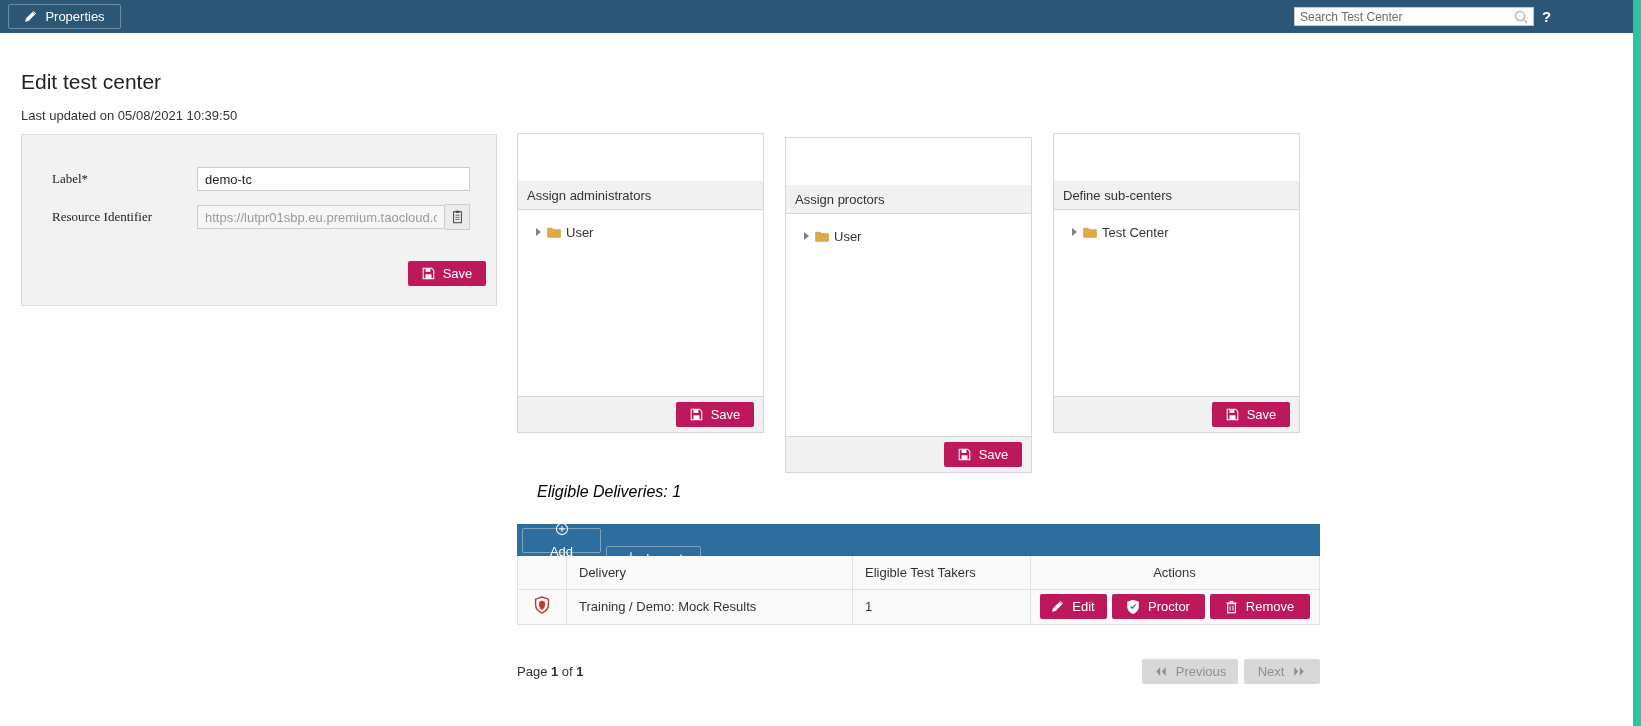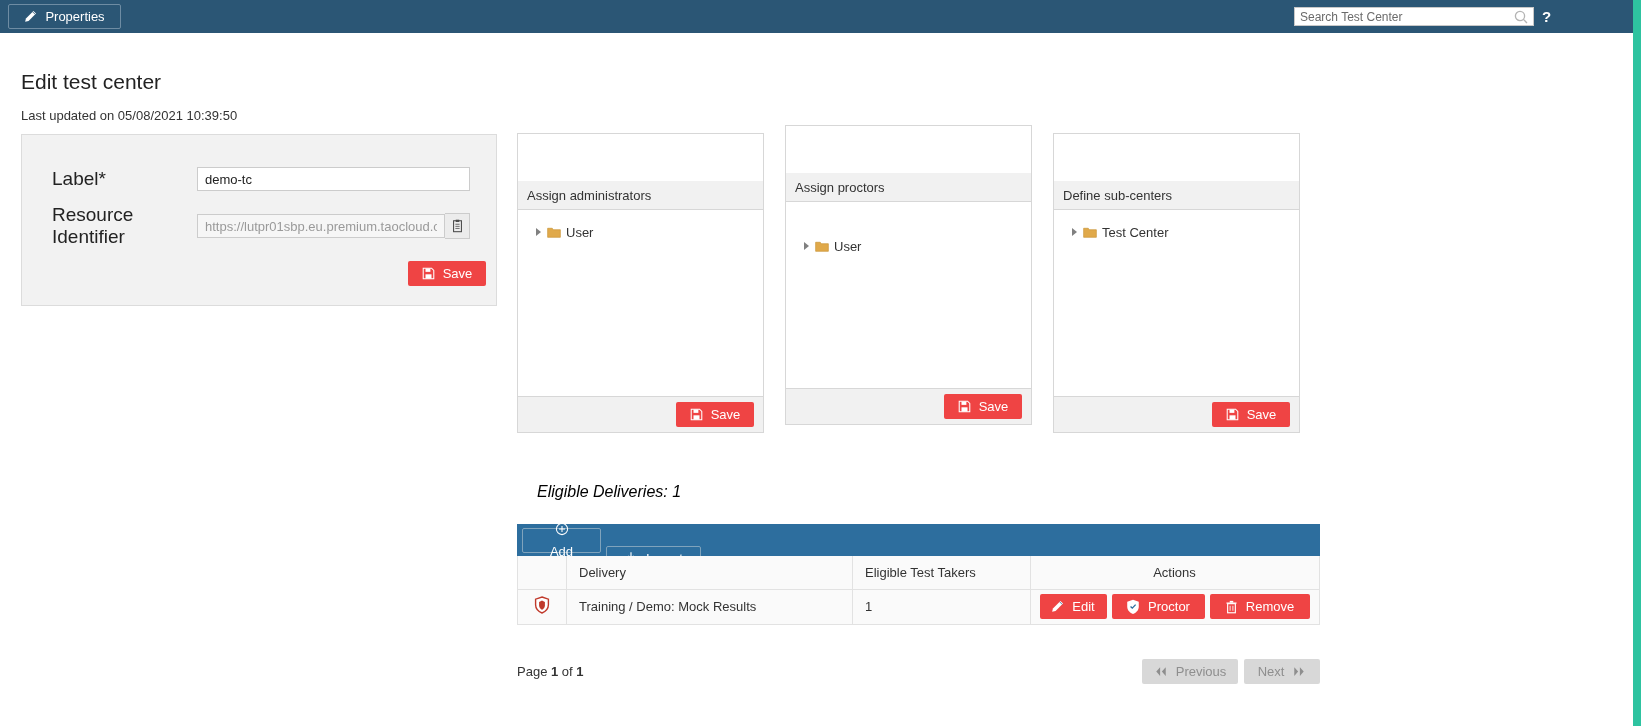--- a/index.html
+++ b/index.html
@@ -71,21 +71,21 @@
   }
 
   
   .form-box {
     position: absolute; left: 21px; top: 101px;
     width: 476px; height: 172px;
     background: #f2f2f2;
     border: 1px solid #dcdcdc;
   }
   .form-row { position: absolute; display: flex; align-items: center; }
-  .form-label { font-size: 19px; color: #222; }
+  .form-label { font-size: 13px; color: #222; font-family: Liberation Serif, serif; }
   .req { color:#222; }
   .txt-input {
     height: 24px;
     border: 1px solid #cccccc;
     background: #ffffff;
     font-family: "Liberation Sans", sans-serif;
     font-size: 13px; color: #222;
     padding: 0 7px;
     outline: none;
   }
@@ -98,21 +98,21 @@
     border-left: 0;
     background: #ececec;
     display:flex; align-items:center; justify-content:center;
     cursor: pointer;
   }
 
   
   .btn {
     display: inline-flex; align-items: center; justify-content: center;
     gap: 8px;
-    background: #ef4444;
+    background: #be185d;
     color: #fff;
     border: 0; border-radius: 2px;
     font-family: "Liberation Sans", sans-serif;
     font-size: 13px;
     height: 25px;
     padding: 0 13px;
     cursor: pointer;
     white-space: nowrap;
   }
   .btn svg { flex: 0 0 auto; }
@@ -294,21 +294,21 @@
         <svg width="13" height="13" viewBox="0 0 16 16">
             <path d="M1.5 1.5h10.3L14.5 4.2V14.5H1.5z" fill="none" stroke="#fff" stroke-width="1.3"></path>
             <rect x="4.3" y="1.8" width="6" height="4.2" fill="#fff"></rect>
             <rect x="4.3" y="9" width="7.4" height="5.3" fill="#fff"></rect>
           </svg>
         <span>Save</span>
       </button>
     </div>
   </div>
 
-  <div class="panel" style="left:785px; top:92px; width:247px; height:300px;gap:22px;">
+  <div class="panel" style="left:785px; top:104px; width:247px; height:336px;">
     <div class="panel-head">Assign proctors</div>
     <div class="panel-body">
       <div class="tree-node">
         <span class="caret"></span>
         <svg width="14" height="11" viewBox="0 0 16 13">
             <path d="M0.5 1.5h5.4l1.4 1.7h8.2v9H0.5z" fill="#e0a94a" stroke="#c99436" stroke-width="0.8"></path>
           </svg>
         <span>User</span>
       </div>
     </div>

